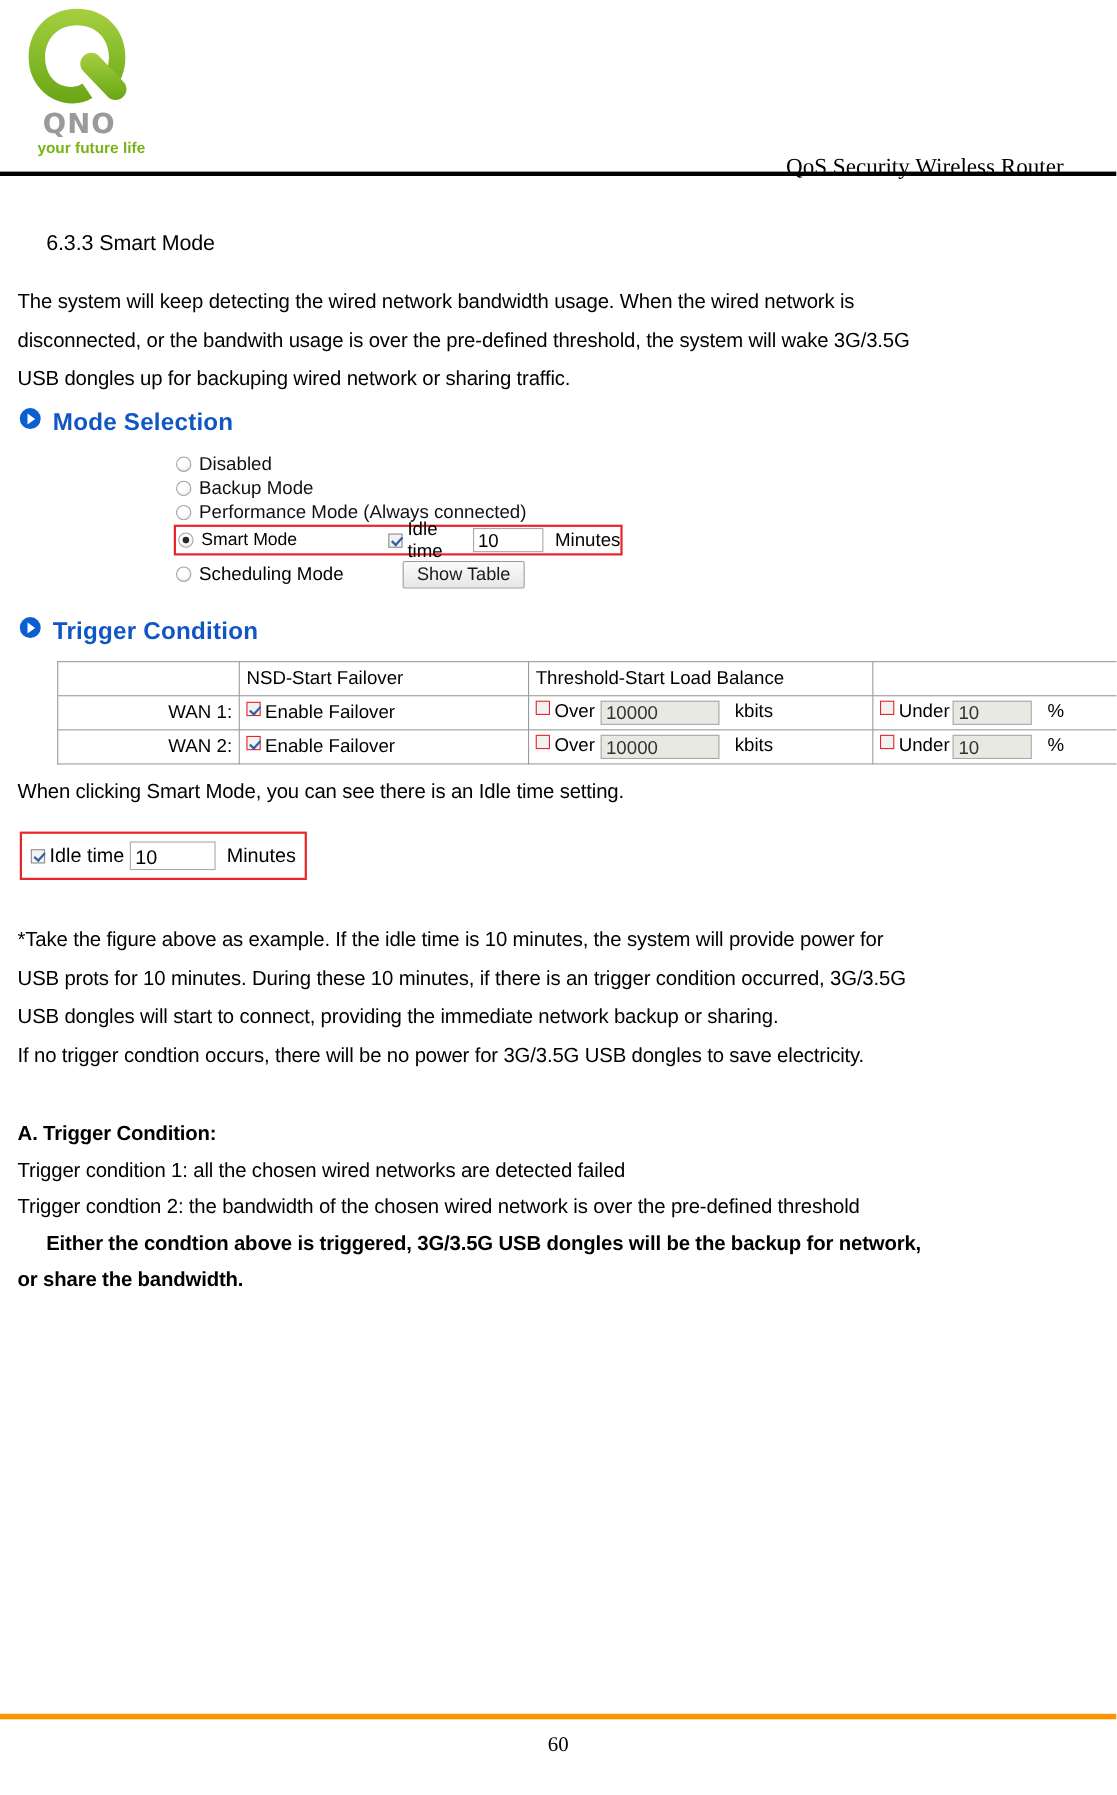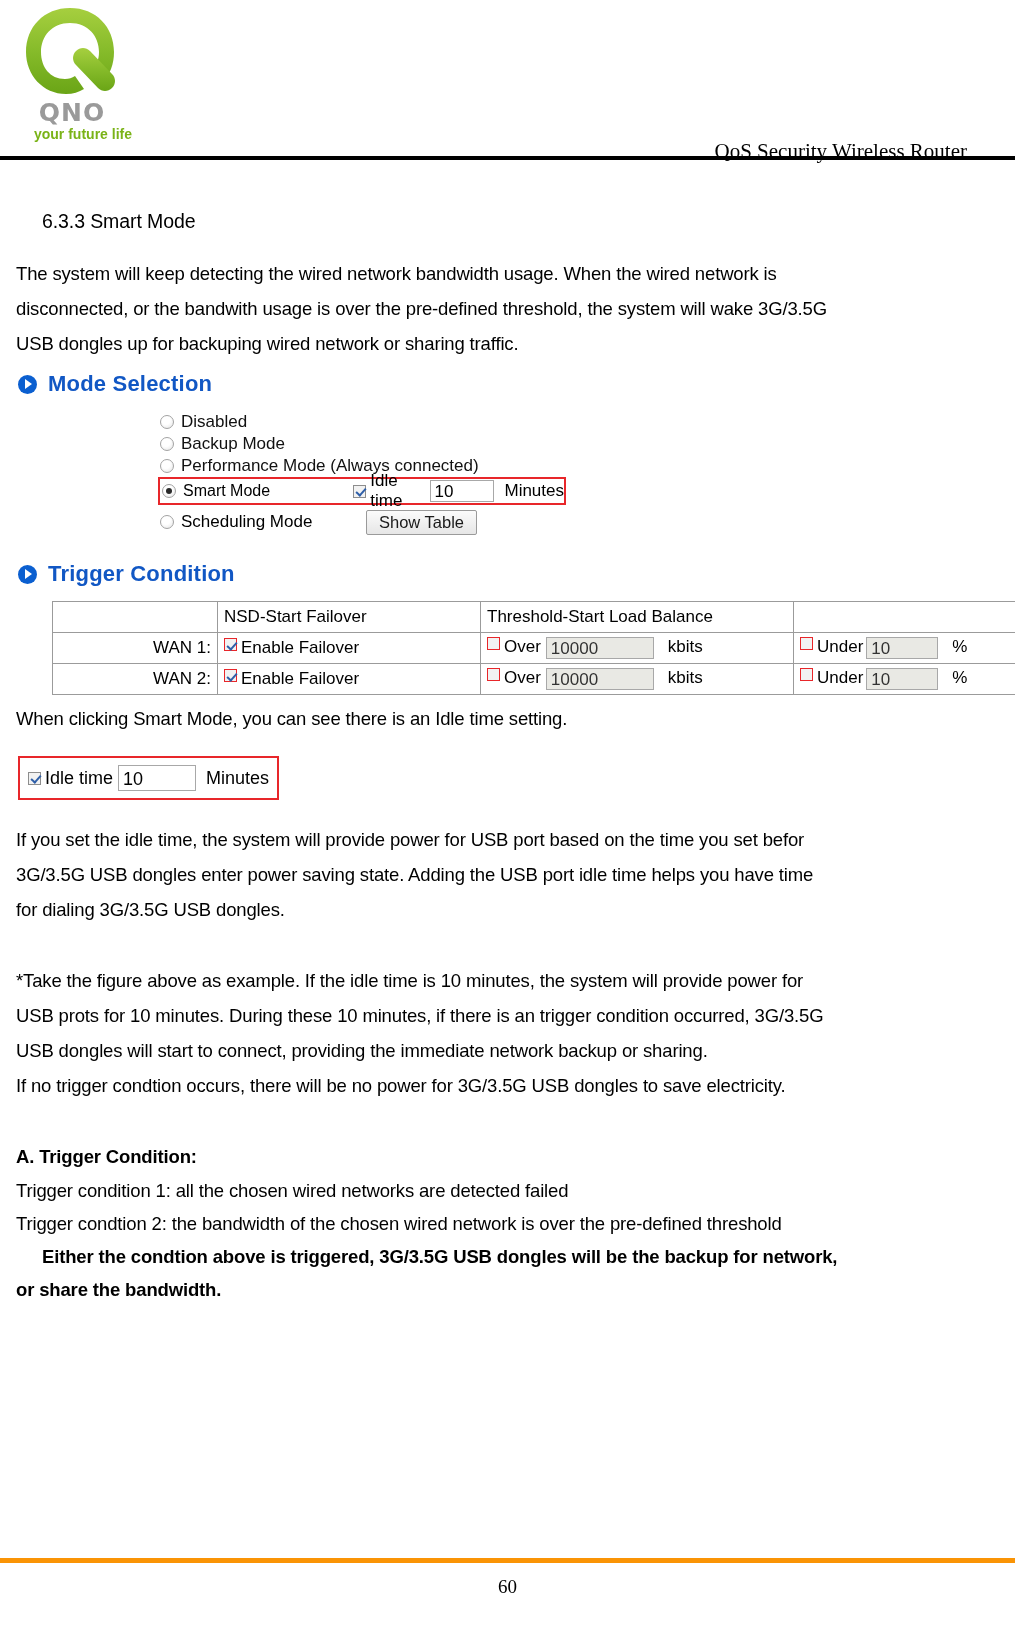--- a/index.html
+++ b/index.html
@@ -106,21 +106,21 @@
   }
   .spacer-line { height: 36px; }
 
   
   .ui-figure {
     margin: 10px 0 0 0;
     position: relative;
   }
   .sec-head {
     display: flex;
-    align-items: center;
+    align-items: flex-start;
     gap: 11px;
     margin-left: 18px;
   }
   .bullet-icon {
     width: 19px;
     height: 19px;
     border-radius: 50%;
     background: #0b5fd0;
     display: inline-block;
     position: relative;
@@ -447,21 +447,20 @@
   <p class="body-text" style="margin-top:6px;">When clicking Smart Mode, you can see there is an Idle time setting.</p>
 
   
   <div class="idle-figure">
     <span class="chk checked"></span>
     <span style="font-size:18px;">Idle time</span>
     <span class="txtbox" style="width:78px;height:26px;line-height:26px;font-size:18px;margin-left:5px;">10</span>
     <span style="font-size:18px;margin-left:10px;">Minutes</span>
   </div>
 
-  <p class="body-text">If you set the idle time, the system will provide power for USB port based on the time you set befor 3G/3.5G USB dongles enter power saving state.    Adding the USB port idle time helps you have time for dialing 3G/3.5G USB dongles.</p>
 
   <div class="spacer-line"></div>
 
   <p class="body-text tight">*Take the figure above as example. If the idle time is 10 minutes, the system will provide power for USB prots for 10 minutes.    During these 10 minutes, if there is an trigger condition occurred, 3G/3.5G USB dongles will start to connect, providing the immediate network backup or sharing.</p>
 
   <p class="body-text tight">If no trigger condtion occurs, there will be no power for 3G/3.5G USB dongles to save electricity.</p>
 
   <div class="spacer-line"></div>
 
   <p class="body-text tight bold-text">A.    Trigger Condition:</p>

